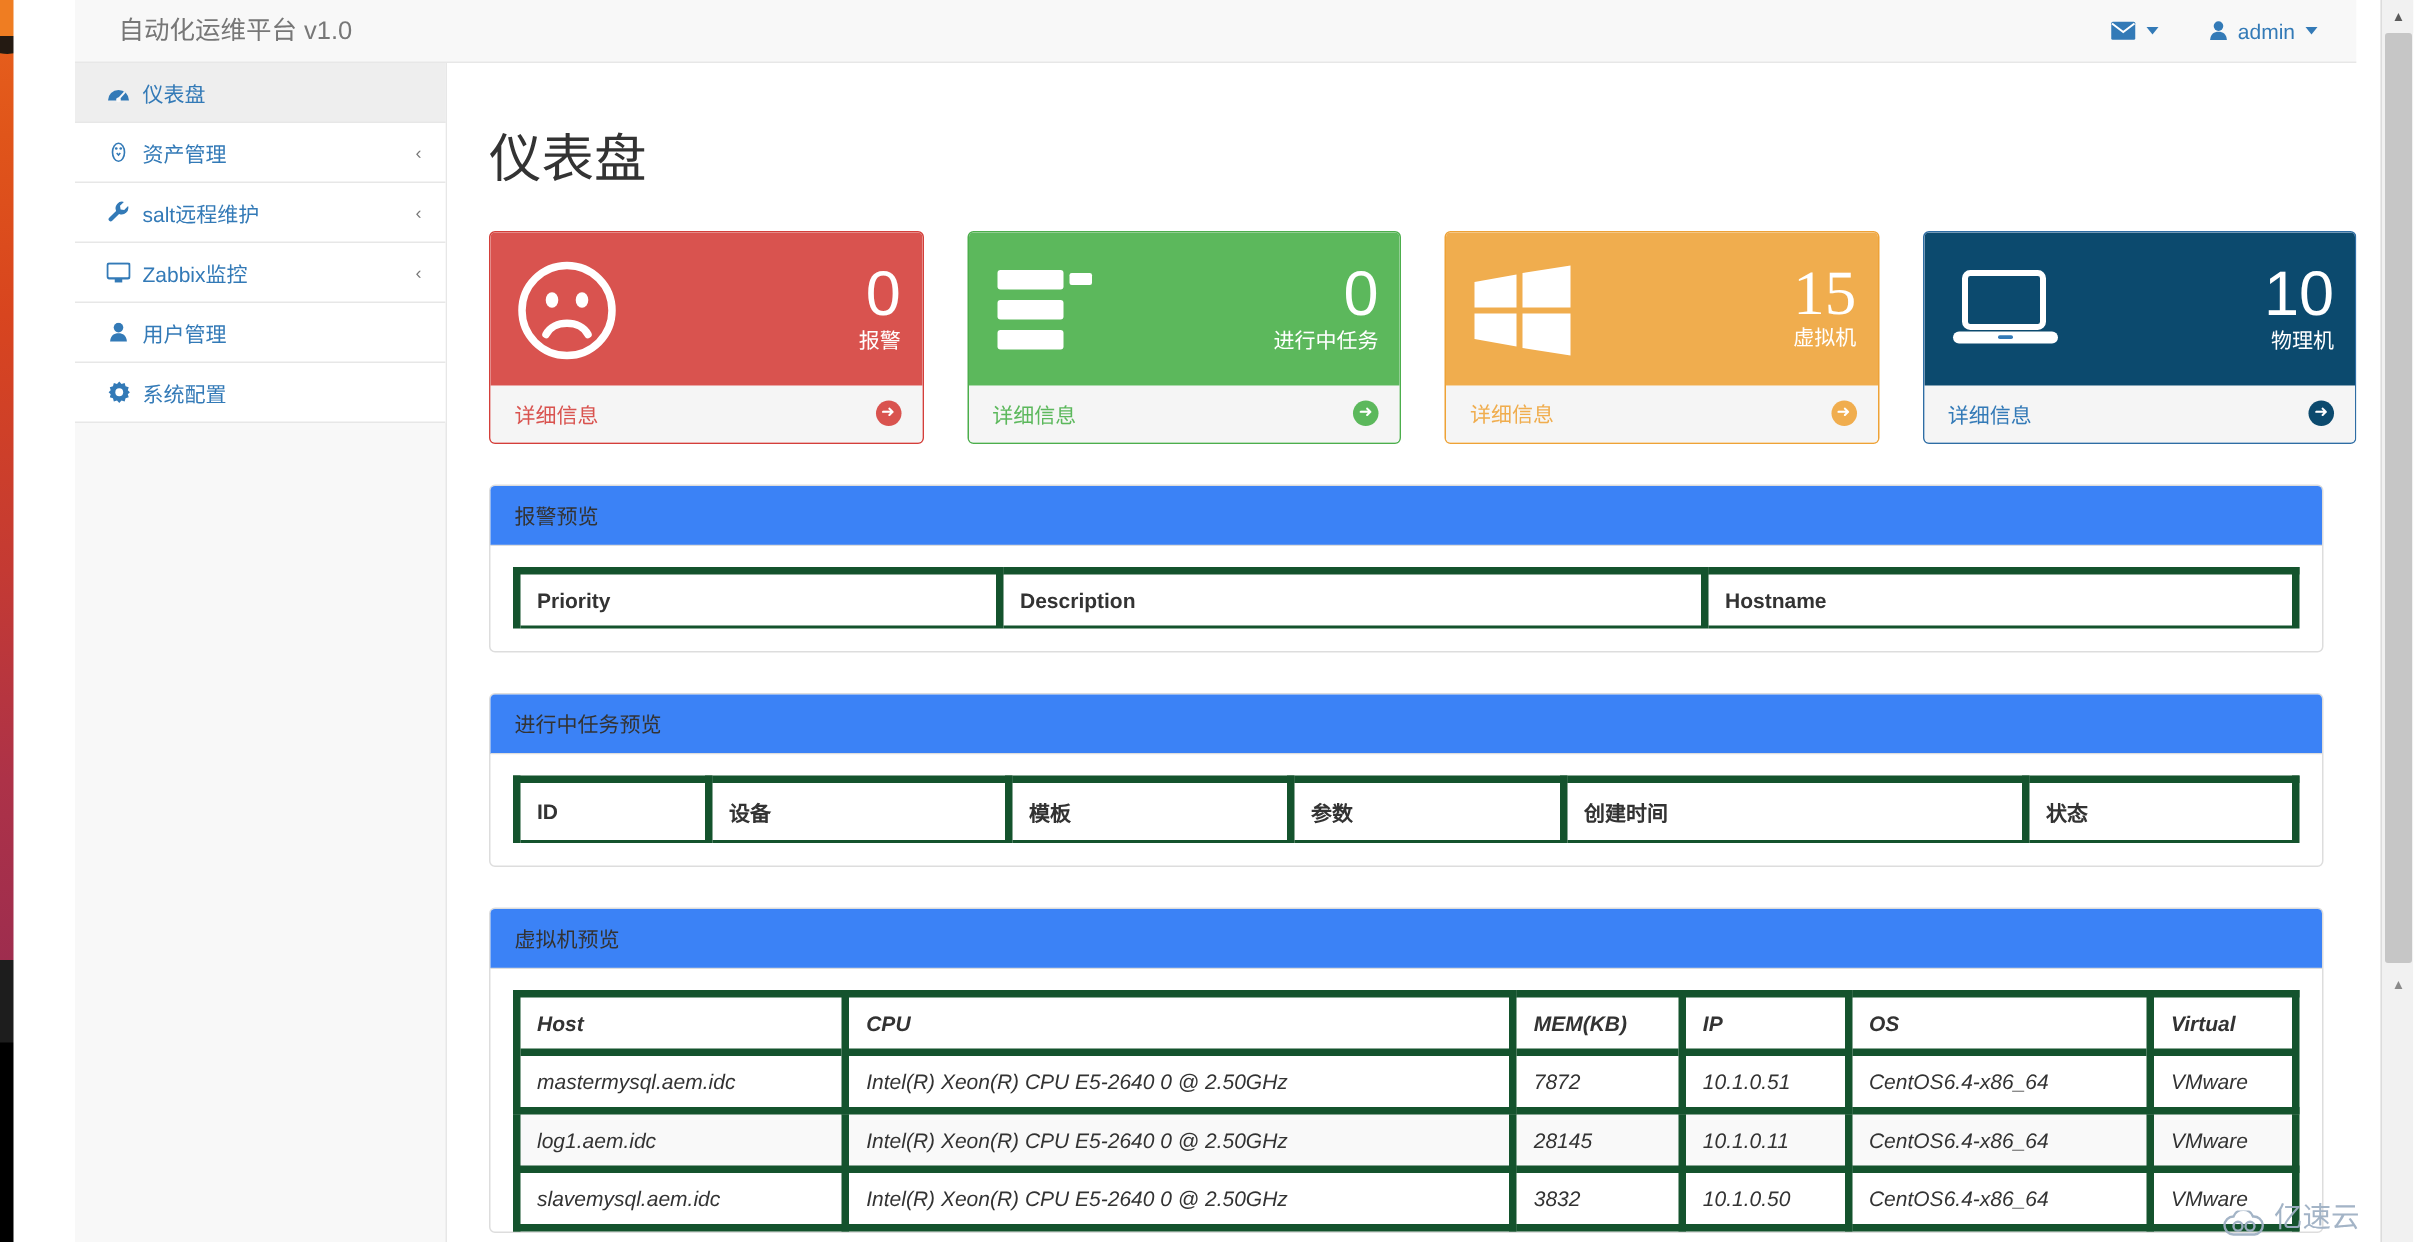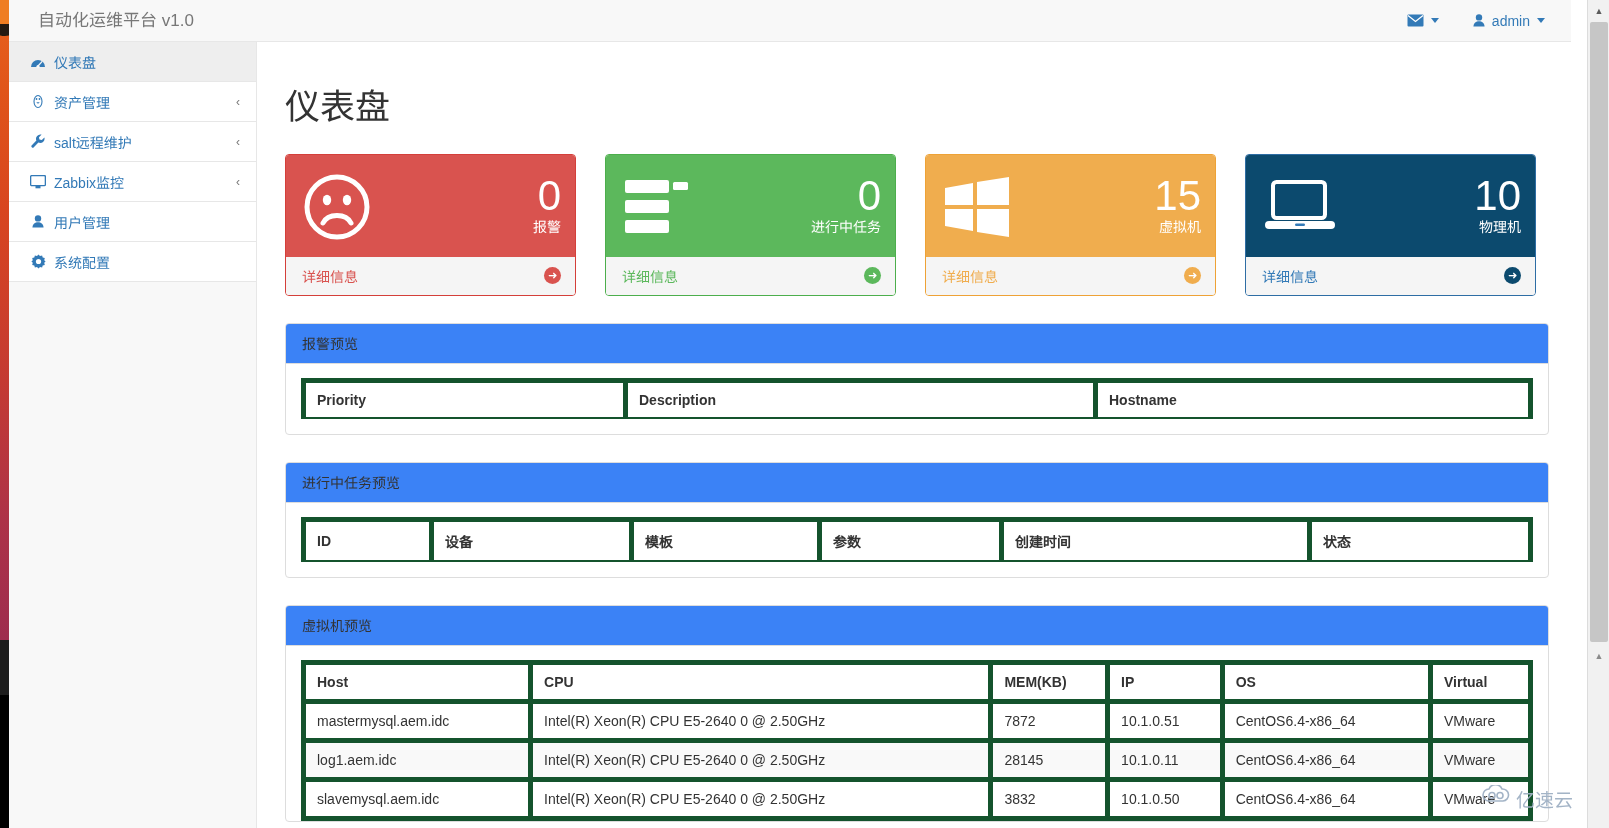--- a/index.html
+++ b/index.html
@@ -75,20 +75,21 @@
 
   
   #app {
     position: absolute;
     left: 9px; top: 0;
     width: 1562px;
     height: 828px;
     background: #ffffff;
     z-index: 2;
     overflow: hidden;
+    padding-left: 41px;
   }
 
   
   .navbar {
     position: relative;
     height: 42px;
     background: #f8f8f8;
     border-bottom: 1px solid #e7e7e7;
     display: flex;
     align-items: center;
@@ -244,21 +245,21 @@
   .c-red   { background: #d9534f; }
   .c-green { background: #5cb85c; }
   .c-amber { background: #f0ad4e; }
   .c-blue  { background: #0c4a6e; }
   .t-red   { color: #d9534f; }
   .t-green { color: #5cb85c; }
   .t-amber { color: #f0ad4e; }
   .t-blue  { color: #337ab7; }
   .b-red   { border: 1px solid #d43f3a; }
   .b-green { border: 1px solid #4cae4c; }
-  .b-amber { border: 1px solid #eea236; }
+  .b-amber { border: 1px solid #eea236; font-family: Liberation Serif, serif; }
   .b-blue  { border: 1px solid #2e6da4; }
 
   
   .panel {
     margin: 27px 22px 0 28px;
     border: 1px solid #dddddd;
     border-radius: 4px;
     background: #ffffff;
   }
   .panel-head {
@@ -266,21 +267,21 @@
     background: #3b82f6;
     border-bottom: 1px solid #dddddd;
     border-radius: 3px 3px 0 0;
     display: flex;
     align-items: center;
     padding: 0 16px;
     font-size: 14px;
     color: #333333;
   }
   .panel-body { padding: 14px 15px 15px 15px; }
-  .panel-body.flush { padding: 14px 15px 0 15px; }
+  .panel-body.flush { padding: 14px 15px 0 15px; font-style: italic; }
 
   table.tbl {
     width: 100%;
     border-collapse: collapse;
     font-size: 14px;
     color: #333333;
   }
   table.tbl th,
   table.tbl td {
     border: 5px solid #14532d;
@@ -341,23 +342,23 @@
     left: 0; top: 645px;
     width: 22px; height: 22px;
     display: flex; align-items: center; justify-content: center;
     color: #8a8a8a;
     font-size: 9px;
   }
 
   
   .watermark {
     position: absolute;
-    right: 36px; bottom: 16px;
-    display: flex;
-    align-items: flex-start;
+    right: 36px; bottom: 4px;
+    display: flex;
+    align-items: flex-end;
     gap: 6px;
     color: #9fb0c4;
     font-size: 19px;
     z-index: 6;
     opacity: .95;
   }
   .watermark .wm-ico { display: flex; align-items: center; }
 
   
   svg { display: block; }

